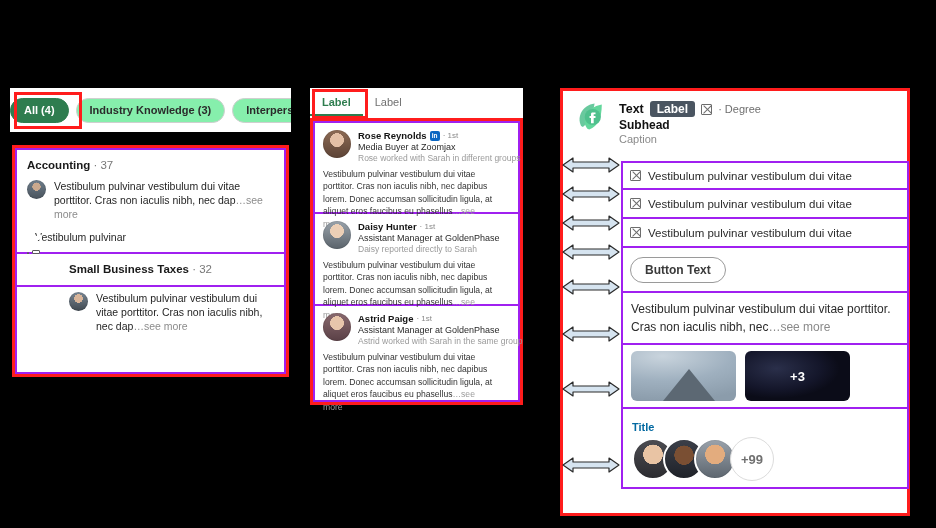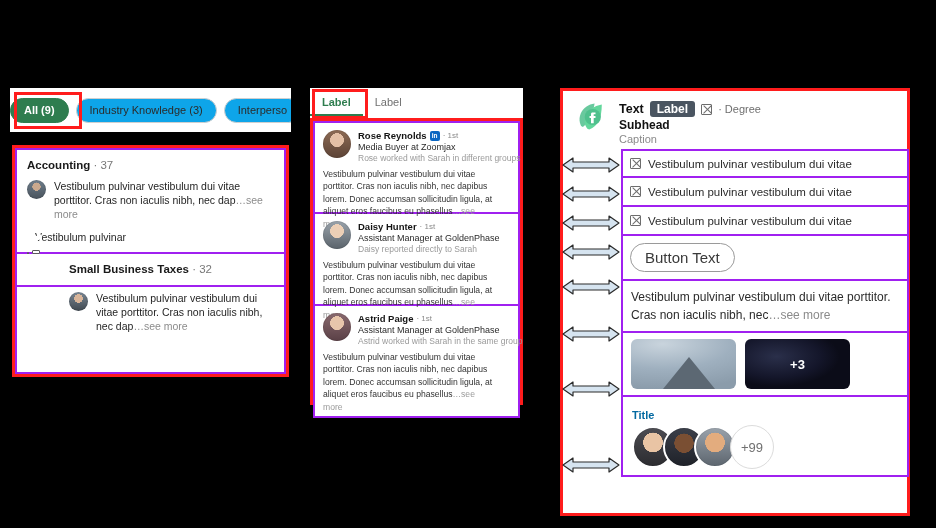--- a/index.html
+++ b/index.html
@@ -17,21 +17,21 @@
     background:#fff;box-sizing:border-box;
     display:flex;align-items:center;overflow:hidden;
   }
   .chip{
     box-sizing:border-box;height:25px;border-radius:14px;
     display:inline-flex;align-items:center;justify-content:center;
     font-size:11px;font-weight:bold;white-space:nowrap;padding:0 13px;
     margin-right:7px;
   }
   .chip.active{background:#2e7d4f;color:#fff;border:1px solid #2e7d4f;}
-  .chip.idle{background:#0ea5e9;color:#2b2b2b;border:1px solid #cfcfcf;font-weight:normal;}
+  .chip.idle{background:#86efac;color:#2b2b2b;border:1px solid #cfcfcf;font-weight:bold;}
   .chip-hl{
     position:absolute;left:14px;top:92px;width:68px;height:37px;
     border:3px solid #ff1c1c;box-sizing:border-box;
   }
 
   #left-list{
     position:absolute;left:12px;top:145px;width:277px;height:232px;
     border:3px solid #ff1c1c;box-sizing:border-box;background:#fff;
   }
   .lgroup{box-sizing:border-box;border:2px solid #a020f0;background:#fff;position:relative;}
@@ -92,21 +92,21 @@
   .mc-sub{font-size:9px;color:#2a2a2a;margin-top:1px;white-space:nowrap;}
   .mc-note{font-size:8.5px;color:#9a9a9a;margin-top:1px;white-space:nowrap;}
   .mc-body{font-size:8.6px;line-height:1.45;color:#333;margin-top:5px;}
   .mc-body .dim{color:#9a9a9a;}
 
   
   #right-panel{
     position:absolute;left:560px;top:88px;width:350px;height:428px;
     border:3px solid #ff1c1c;box-sizing:border-box;background:#fff;
   }
-  .r-head{display:flex;align-items:flex-start;padding:8px 0 4px 10px;}
+  .r-head{display:flex;align-items:flex-start;padding:8px 0 16px 10px;}
   .logo{flex:0 0 auto;width:36px;height:36px;margin-right:10px;}
   .r-head-txt{padding-top:2px;}
   .r-line1{display:flex;align-items:center;gap:6px;font-size:12.5px;font-weight:bold;color:#111;}
   .r-label{background:#4a5561;color:#fff;border-radius:3px;padding:1px 7px;font-size:12px;font-weight:bold;}
   .boxglyph{display:inline-block;width:11px;height:11px;border:1.3px solid #6d6d6d;
     box-sizing:border-box;position:relative;border-radius:1px;vertical-align:-1px;}
   .boxglyph:before,.boxglyph:after{content:"";position:absolute;left:-0.5px;top:4px;
     width:11px;height:1.2px;background:#6d6d6d;}
   .boxglyph:before{transform:rotate(45deg);}
   .boxglyph:after{transform:rotate(-45deg);}
@@ -115,39 +115,39 @@
   .r-cap{font-size:11px;color:#8a8a8a;margin-top:1px;}
 
   .rrow{position:relative;box-sizing:border-box;border:2px solid #a020f0;background:#fff;
     margin-left:58px;width:288px;display:flex;align-items:center;}
   .rrow + .rrow{border-top:none;}
   .rrow-in{display:flex;align-items:center;gap:7px;padding:0 0 0 7px;font-size:11.5px;color:#2b2b2b;}
   .rrow-in .boxglyph{flex:0 0 auto;}
   .meta-dim{color:#8a8a8a;}
 
   .btn-pill{border:1.3px solid #9a9a9a;border-radius:16px;padding:5px 14px;
-    font-size:15px;color:#3a3a3a;background:#fff;display:inline-block;}
+    font-size:12px;color:#3a3a3a;background:#fff;display:inline-block;font-weight:bold;}
 
   .rtext{font-size:12px;line-height:1.5;color:#2b2b2b;padding:6px 8px;}
   .rtext .dim{color:#8a8a8a;}
 
   .thumbs{display:flex;gap:9px;padding:7px 8px;}
   .thumb{width:105px;height:50px;border-radius:6px;overflow:hidden;position:relative;}
   .thumb.mtn{background:
       radial-gradient(120% 90% at 30% 10%, #c9d4dd 0%, #9fb0bf 55%, #8b9cab 100%);}
   .thumb.mtn:after{content:"";position:absolute;left:32px;bottom:0;width:0;height:0;
     border-left:26px solid transparent;border-right:26px solid transparent;
     border-bottom:32px solid #5c6873;}
   .thumb.sky{background:
       radial-gradient(60% 60% at 30% 35%, #2a2f4a 0%, #14162a 70%, #0b0c18 100%);
       display:flex;align-items:center;justify-content:center;}
   .thumb.sky span{color:#fff;font-size:13px;font-weight:bold;}
 
   .r-title{font-size:11px;font-weight:bold;color:#0369a1;padding:12px 0 2px 9px;}
-  .faces{display:flex;align-items:center;padding:2px 0 8px 9px;}
+  .faces{display:flex;align-items:center;padding:2px 0 8px 9px;font-weight:bold;}
   .face{width:38px;height:38px;border-radius:50%;border:2px solid #fff;margin-left:-11px;
     box-shadow:inset 0 0 0 1px rgba(0,0,0,.06);}
   .face:first-child{margin-left:0;}
   .f-a{background:radial-gradient(circle at 50% 38%, #e9c4a4 0 32%, transparent 33%),
        linear-gradient(#4c4c52,#2c2c30);}
   .f-b{background:radial-gradient(circle at 50% 40%, #7a4f33 0 32%, transparent 33%),
        linear-gradient(#3b3f49,#1f2229);}
   .f-c{background:radial-gradient(circle at 50% 38%, #e3ac7e 0 32%, transparent 33%),
        linear-gradient(#9aa2ab,#5d666f);}
   .more-face{width:42px;height:42px;border-radius:50%;border:1.4px solid #dcdcdc;
@@ -157,21 +157,21 @@
   
   .arrow{position:absolute;height:18px;width:58px;}
   .arrow svg{display:block;}
 </style>
 </head>
 <body>
 
 <div class="stage">
 
   <div class="chips-row">
-    <div class="chip active">All (9)</div>
+    <div class="chip active">All (4)</div>
     <div class="chip idle">Industry Knowledge (3)</div>
     <div class="chip idle">Interperso</div>
   </div>
   <div class="chip-hl"></div>
 
   <div id="left-list">
 
     <div class="lgroup" style="height:106px">
       <div class="lg-head">
         <span>Accounting</span>
@@ -243,21 +243,21 @@
             <span>Daisy Hunter</span>
             <span class="mc-deg">· 1st</span>
           </div>
           <div class="mc-sub">Assistant Manager at GoldenPhase</div>
           <div class="mc-note">Daisy reported directly to Sarah</div>
         </div>
       </div>
       <div class="mc-body"><span>Vestibulum pulvinar vestibulum dui vitae porttitor. Cras non iaculis nibh, nec dapibus lorem. Donec accumsan sollicitudin ligula, at aliquet eros faucibus eu phasellus</span><span class="dim">…see more</span></div>
     </div>
 
-    <div class="mcard" style="height:112px">
+    <div class="mcard" style="height:96px">
       <div class="mc-top">
         <div class="mc-av f3"></div>
         <div class="mc-meta">
           <div class="mc-name">
             <span>Astrid Paige</span>
             <span class="mc-deg">· 1st</span>
           </div>
           <div class="mc-sub">Assistant Manager at GoldenPhase</div>
           <div class="mc-note">Astrid worked with Sarah in the same group</div>
         </div>

